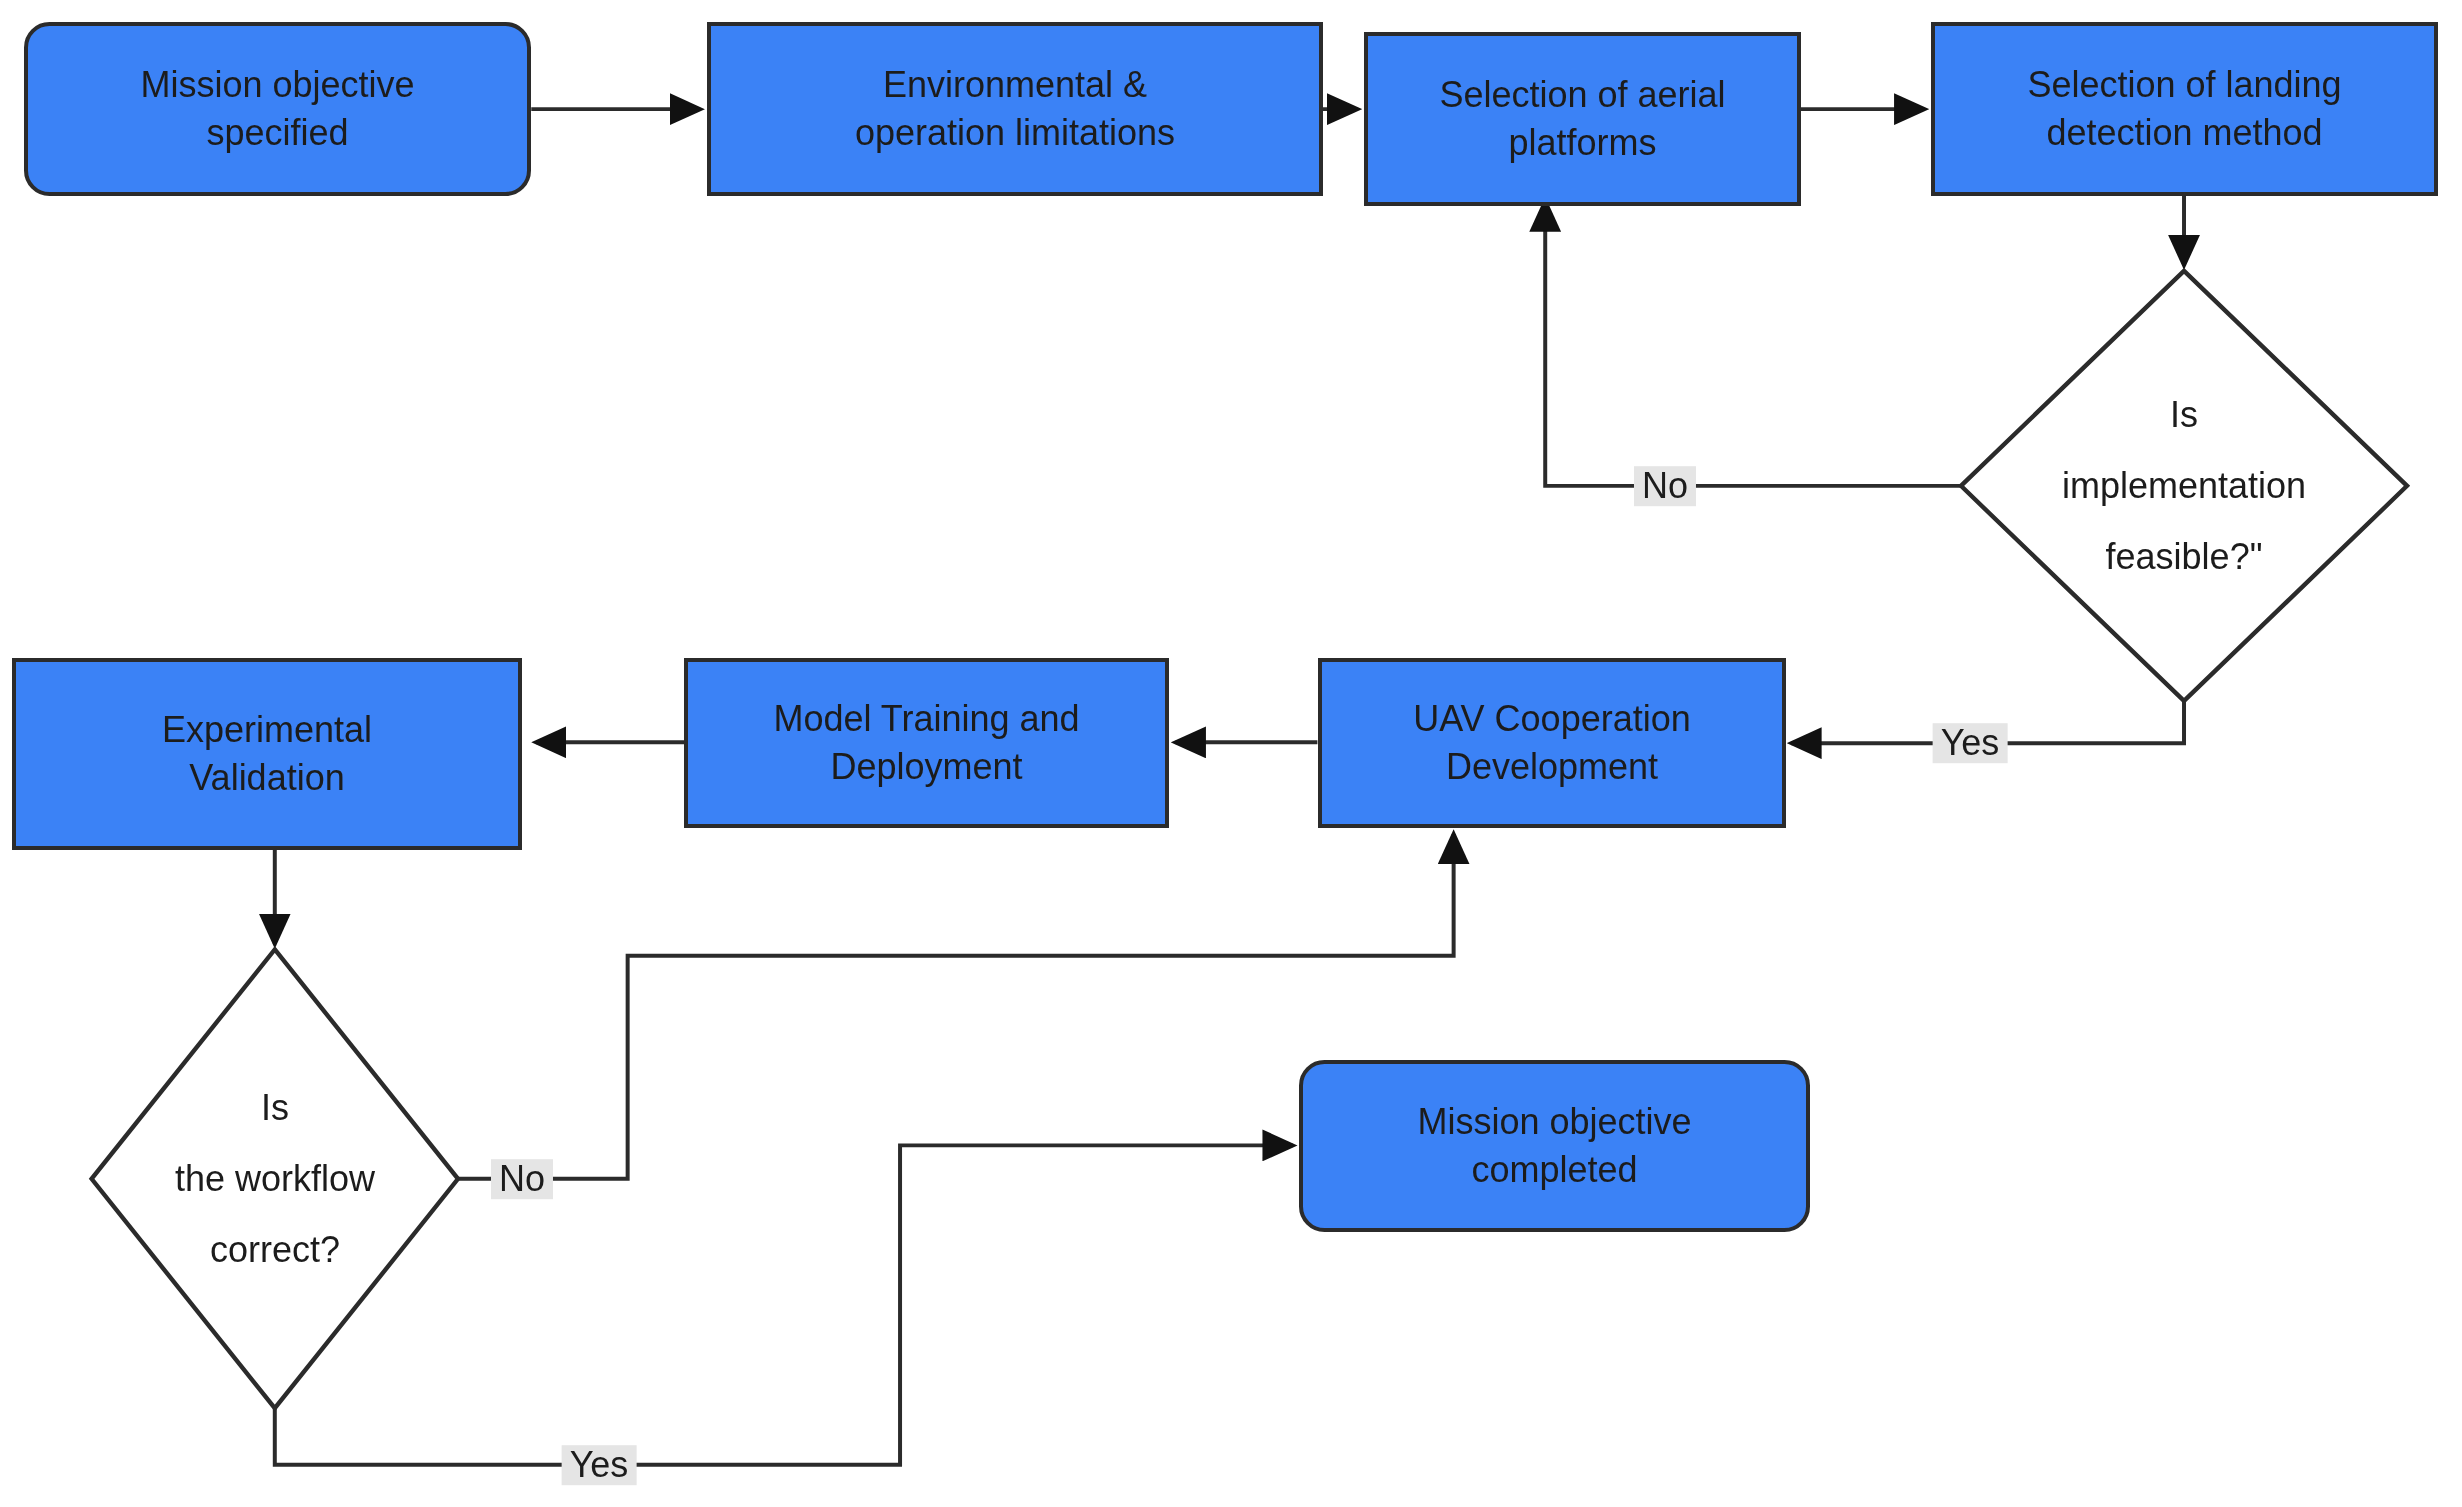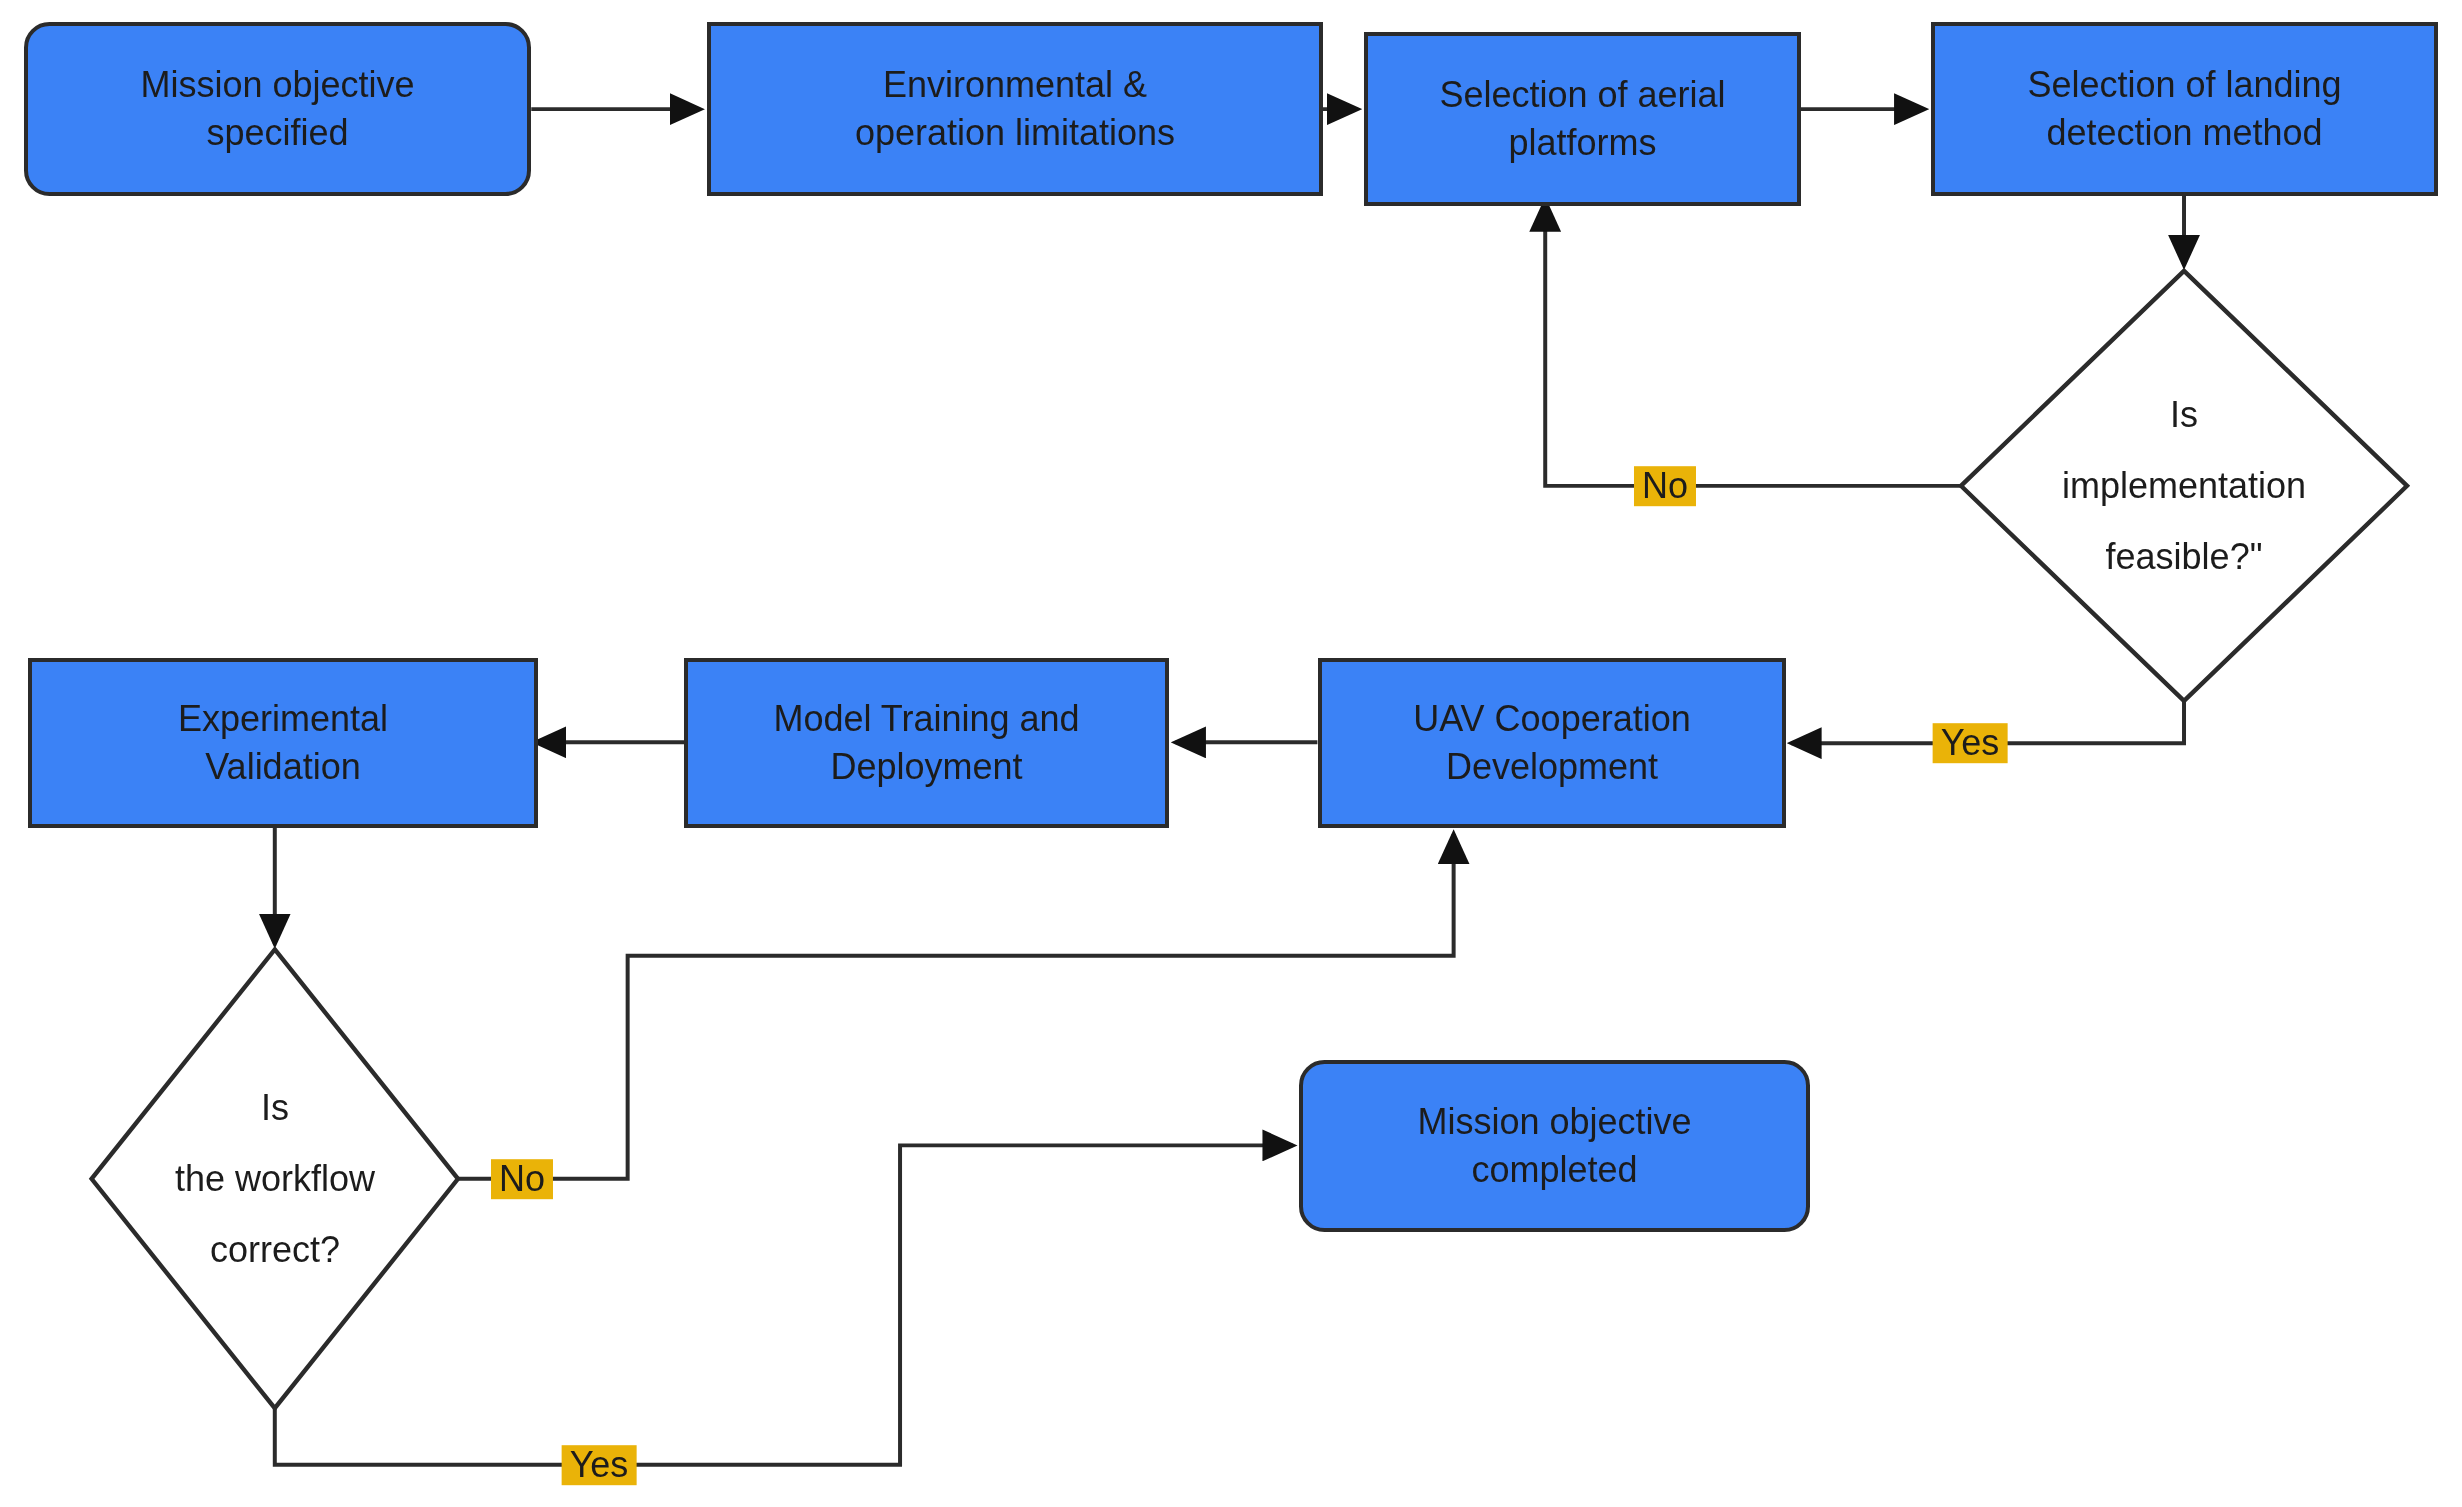--- a/index.html
+++ b/index.html
@@ -38,21 +38,21 @@
     display:flex;flex-direction:column;
     align-items:center;justify-content:center;
     text-align:center;
     font-size:36px;line-height:1.3;
     white-space:nowrap;
     gap:24px;
   }
   .edge-label{
     position:absolute;z-index:4;
     transform:translate(-50%,-50%);
-    background:#eab308;
+    background:#e5e5e5;
     padding:0 8px;
     font-size:36px;line-height:1.1;
     white-space:nowrap;
   }
 </style>
 </head>
 <body>
 
 <div class="canvas">
 
@@ -95,21 +95,21 @@
   <div class="node" style="left:1364px;top:32px;width:437px;height:174px;">
     <span class="ln">Selection of aerial</span>
     <span class="ln">platforms</span>
   </div>
 
   <div class="node" style="left:1931px;top:22px;width:507px;height:174px;">
     <span class="ln">Selection of landing</span>
     <span class="ln">detection method</span>
   </div>
 
-  <div class="node" style="left:28px;top:658px;width:510px;height:170px;">
+  <div class="node" style="left:12px;top:658px;width:510px;height:192px;">
     <span class="ln">Experimental</span>
     <span class="ln">Validation</span>
   </div>
 
   <div class="node" style="left:684px;top:658px;width:485px;height:170px;">
     <span class="ln">Model Training and</span>
     <span class="ln">Deployment</span>
   </div>
 
   <div class="node" style="left:1318px;top:658px;width:468px;height:170px;">

